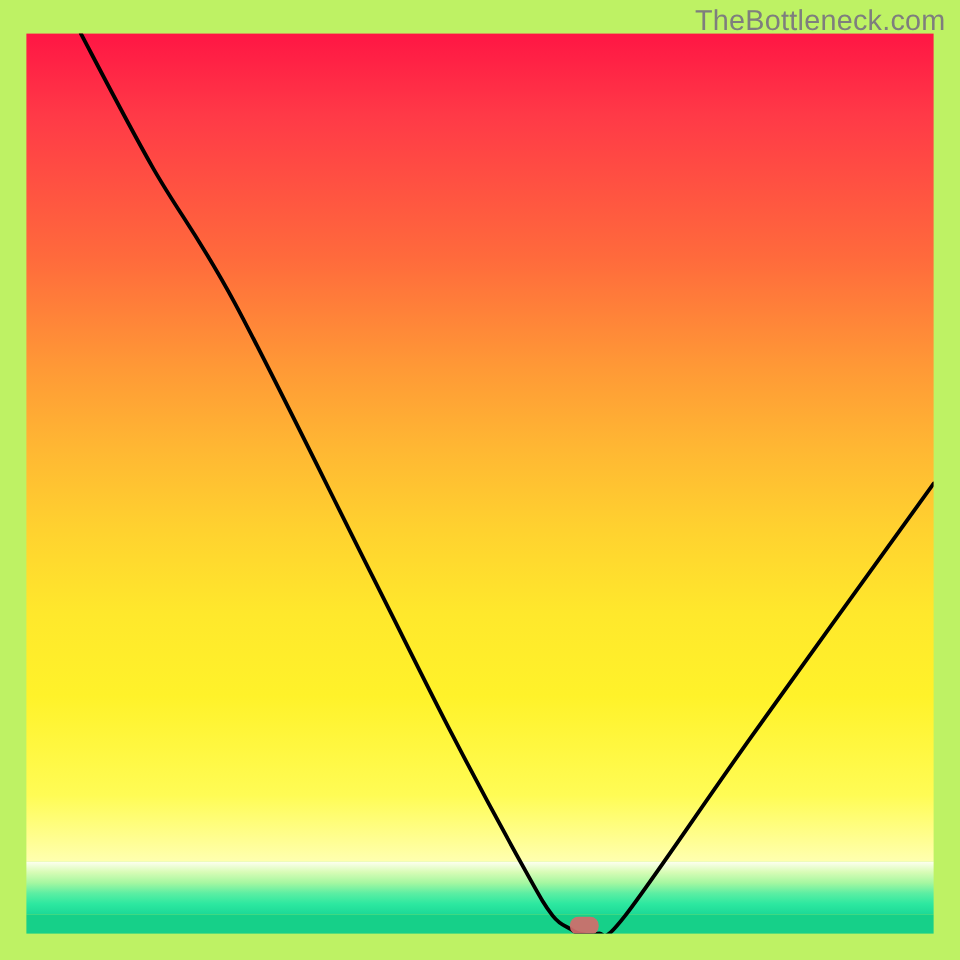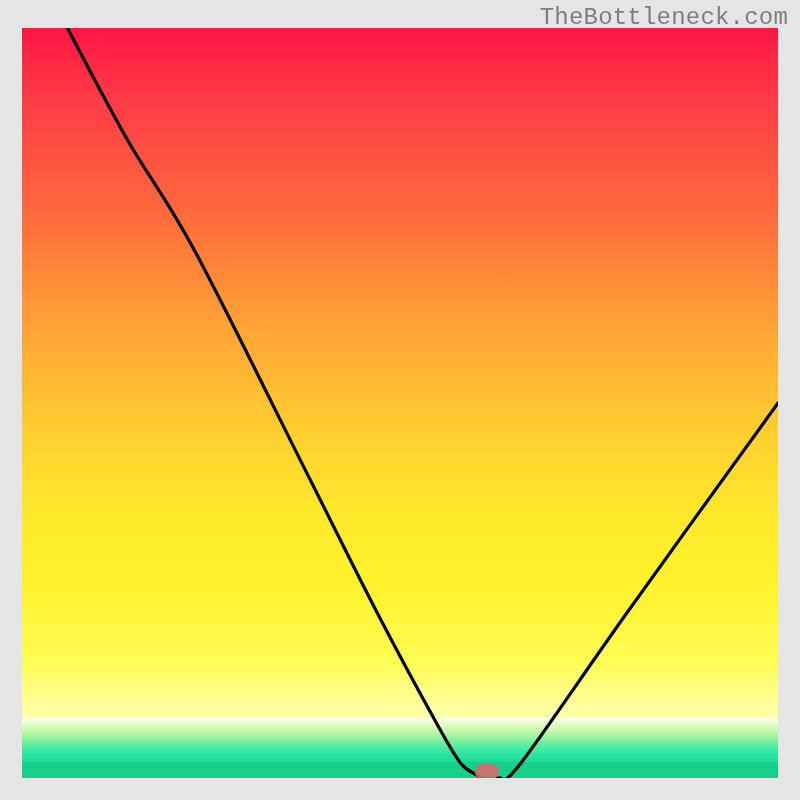--- a/index.html
+++ b/index.html
@@ -10,22 +10,21 @@
     background: #000;
     overflow: hidden;
     font-family: Arial, Helvetica, sans-serif;
   }
   .frame {
     position: absolute;
     left: 0;
     top: 0;
     width: 800px;
     height: 800px;
-    background: #e5e5e5;
-    font-family: Liberation Mono, monospace;
+    background: #bef264;
   }
   .plot {
     position: absolute;
     left: 22px;
     top: 28px;
     width: 756px;
     height: 750px;
   }
   
   .gradient-main {

